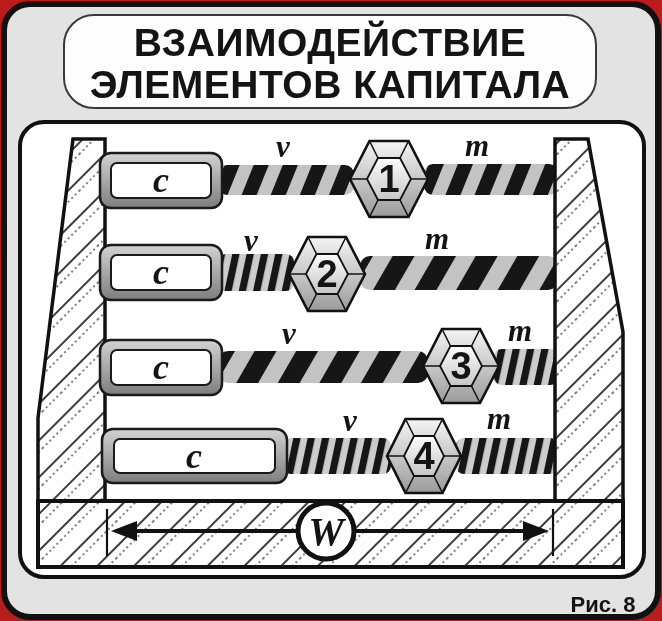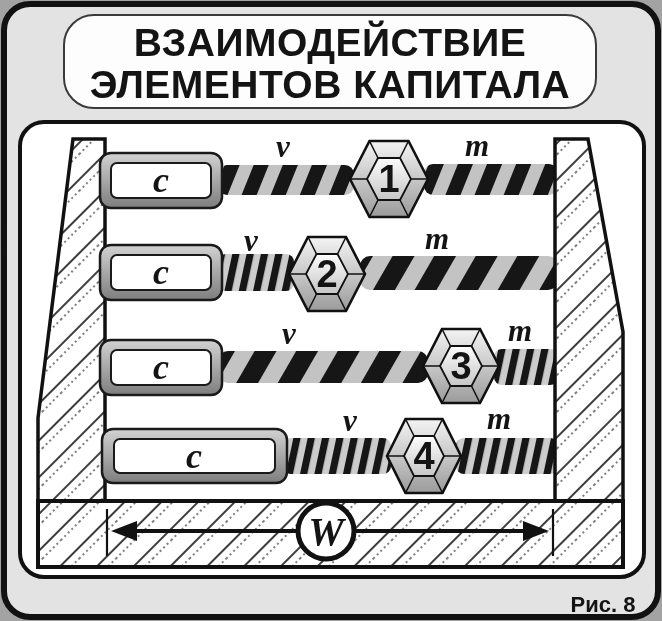--- a/index.html
+++ b/index.html
@@ -1,16 +1,16 @@
 <!DOCTYPE html>
 <html><head>
 <meta charset="utf-8">
 <style>
   html,body{margin:0;padding:0;background:#ffffff;}
-  #stage{position:relative;width:662px;height:621px;background:#a3a3a3;overflow:hidden;}
+  #stage{position:relative;width:662px;height:621px;background:#b91c1c;overflow:hidden;}
   svg{display:block;width:662px;height:621px;}
   text{fill:#141414;}
   .title-text{font-family:"Liberation Sans",sans-serif;font-weight:bold;font-size:39px;letter-spacing:0.5px;}
   .lbl{font-family:"Liberation Serif",serif;font-style:italic;font-weight:bold;font-size:31px;}
   .c-lbl{font-family:"Liberation Serif",serif;font-style:italic;font-weight:bold;font-size:36px;}
   .nut-num{font-family:"Liberation Sans",sans-serif;font-weight:bold;font-size:38px;}
   .w-lbl{font-family:"Liberation Serif",serif;font-style:italic;font-weight:bold;font-size:40px;}
   .caption{font-family:"Liberation Sans",sans-serif;font-weight:bold;font-size:22px;}
 </style>
 </head>

